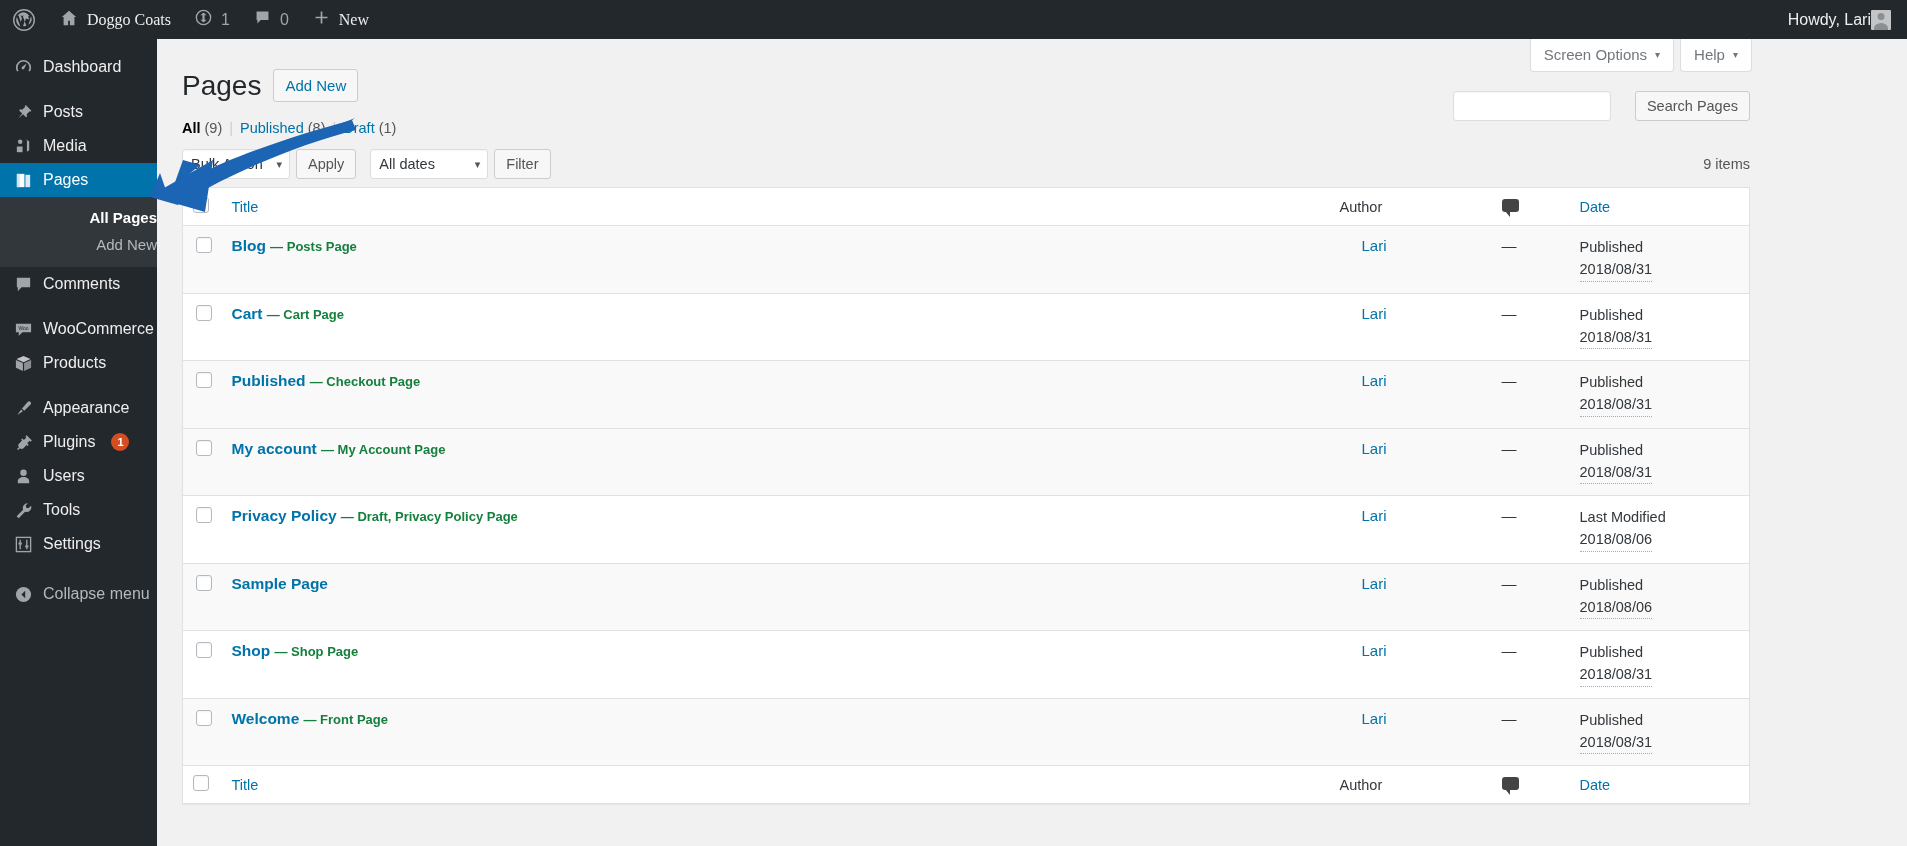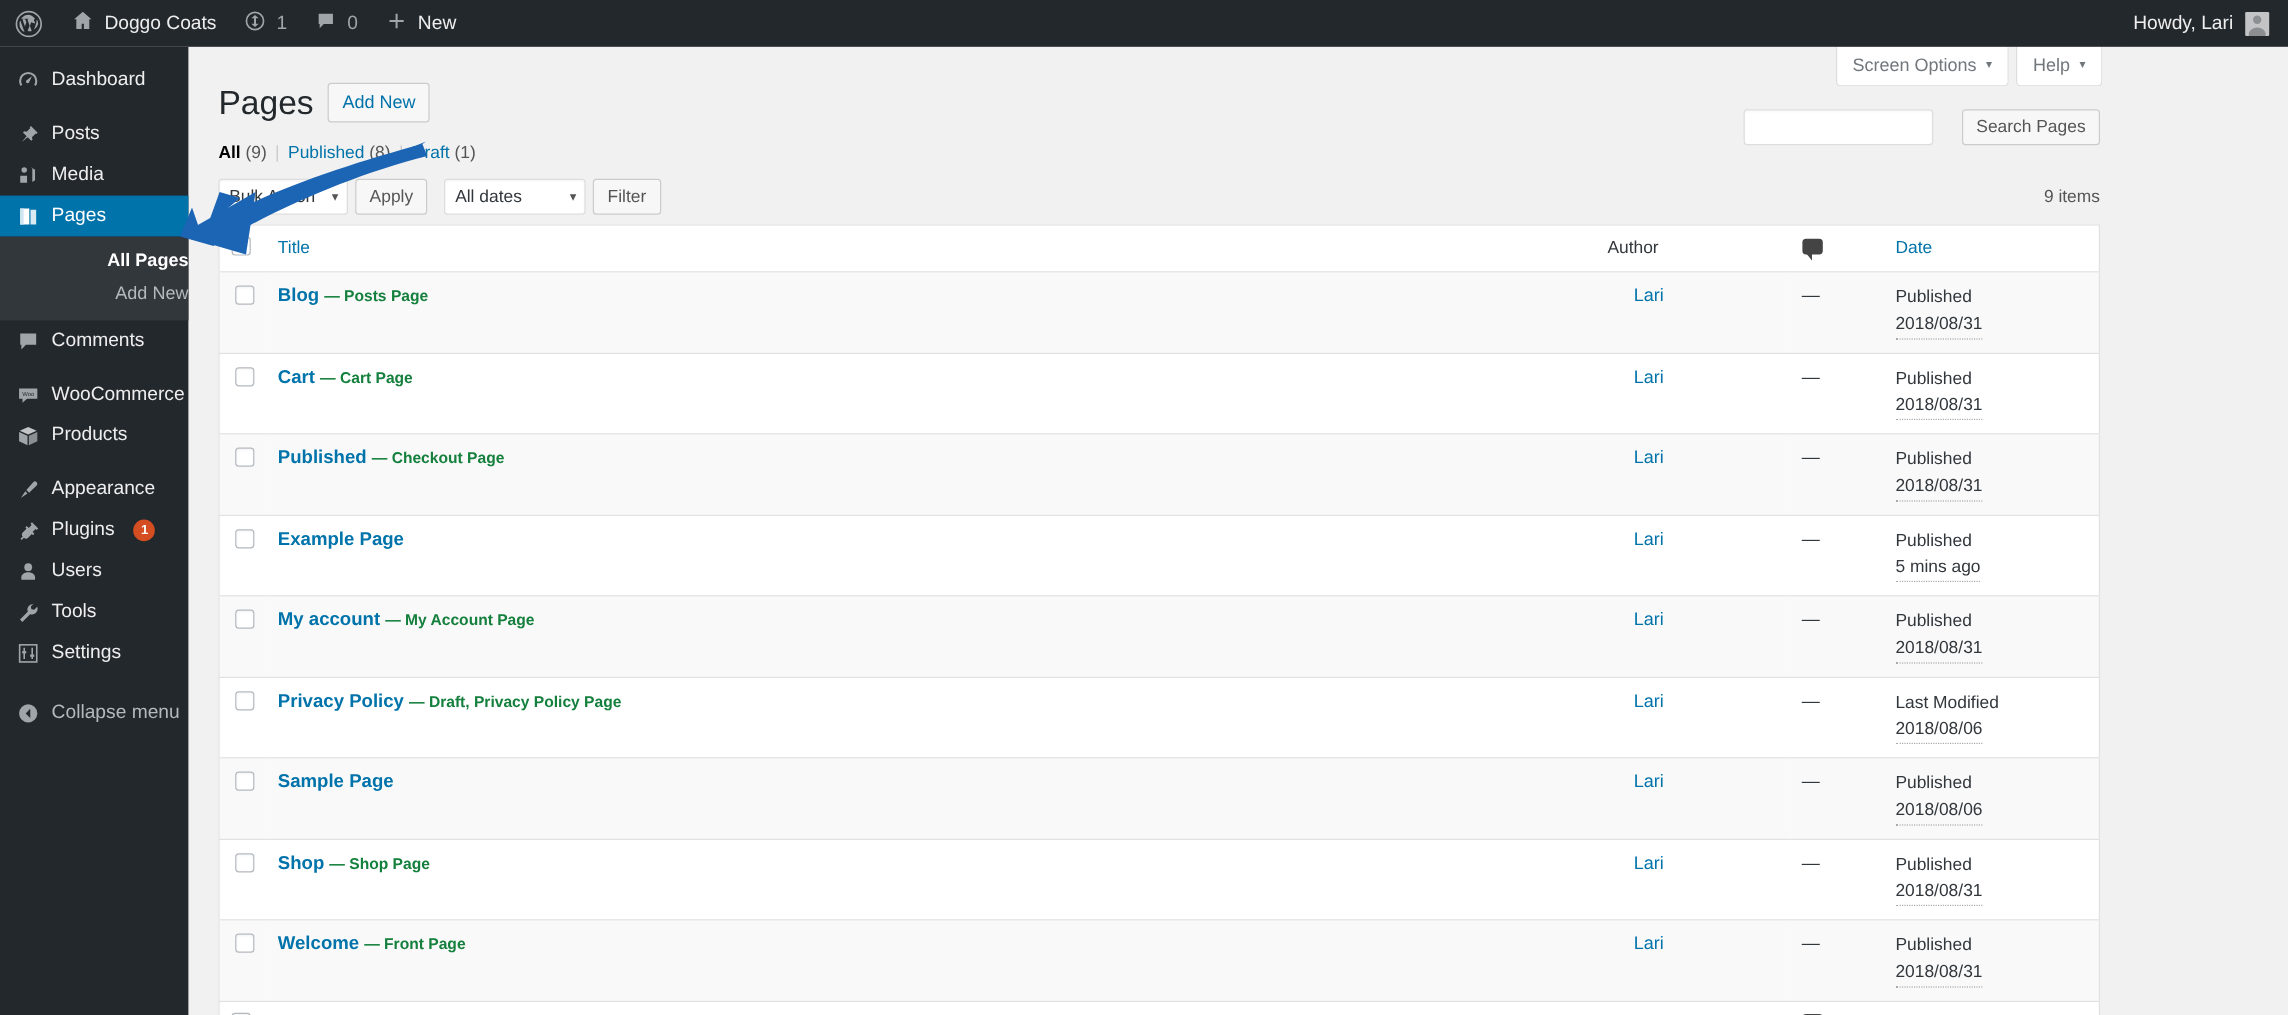--- a/index.html
+++ b/index.html
@@ -21,24 +21,24 @@
     color: #eee;
     display: flex; align-items: center;
     font-size: 16px;
     z-index: 50;
   }
   .ab-item {
     display: flex; align-items: center; gap: 9px;
     height: 39px; padding: 0 12px;
     color: #eee; white-space: nowrap;
   }
-  .ab-item .ab-label { color: #eee; }
+  .ab-item .ab-label { color: #eee; font-family: Liberation Serif, serif; }
   .ab-count { color: #a0a5aa; }
   .ab-spacer { flex: 1 1 auto; }
-  .ab-right { display: flex; align-items: center; gap: 10px; padding-right: 16px; }
+  .ab-right { display: flex; align-items: center; gap: 0; padding-right: 16px; }
   .ab-avatar {
     width: 20px; height: 20px; background: #c3c4c5;
     border-radius: 1px; position: relative; overflow: hidden;
   }
   .ab-avatar::before {
     content:""; position:absolute; left:50%; top:3px; transform:translateX(-50%);
     width:7px; height:7px; border-radius:50%; background:#8c8f91;
   }
   .ab-avatar::after {
     content:""; position:absolute; left:50%; bottom:-4px; transform:translateX(-50%);
@@ -563,30 +563,20 @@
           <tr class="alternate">
             <td class="col-cb"><span class="cb-box"></span></td>
             <td class="col-title"><a class="row-title">Published</a> <span class="post-state">— Checkout Page</span></td>
             <td class="col-author"><a class="author-link">Lari</a></td>
             <td class="col-comments"><span class="dash">—</span></td>
             <td class="col-date">
               <span class="date-status">Published</span>
               <span class="date-value">2018/08/31</span>
             </td>
           </tr>
-          <tr>
-            <td class="col-cb"><span class="cb-box"></span></td>
-            <td class="col-title"><a class="row-title">Example Page</a></td>
-            <td class="col-author"><a class="author-link">Lari</a></td>
-            <td class="col-comments"><span class="dash">—</span></td>
-            <td class="col-date">
-              <span class="date-status">Published</span>
-              <span class="date-value">5 mins ago</span>
-            </td>
-          </tr>
           <tr class="alternate">
             <td class="col-cb"><span class="cb-box"></span></td>
             <td class="col-title"><a class="row-title">My account</a> <span class="post-state">— My Account Page</span></td>
             <td class="col-author"><a class="author-link">Lari</a></td>
             <td class="col-comments"><span class="dash">—</span></td>
             <td class="col-date">
               <span class="date-status">Published</span>
               <span class="date-value">2018/08/31</span>
             </td>
           </tr>

